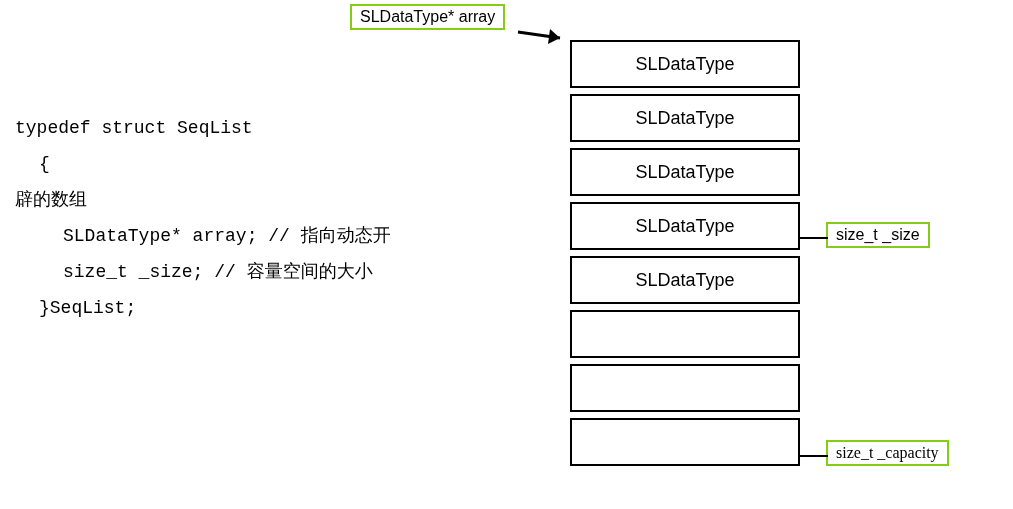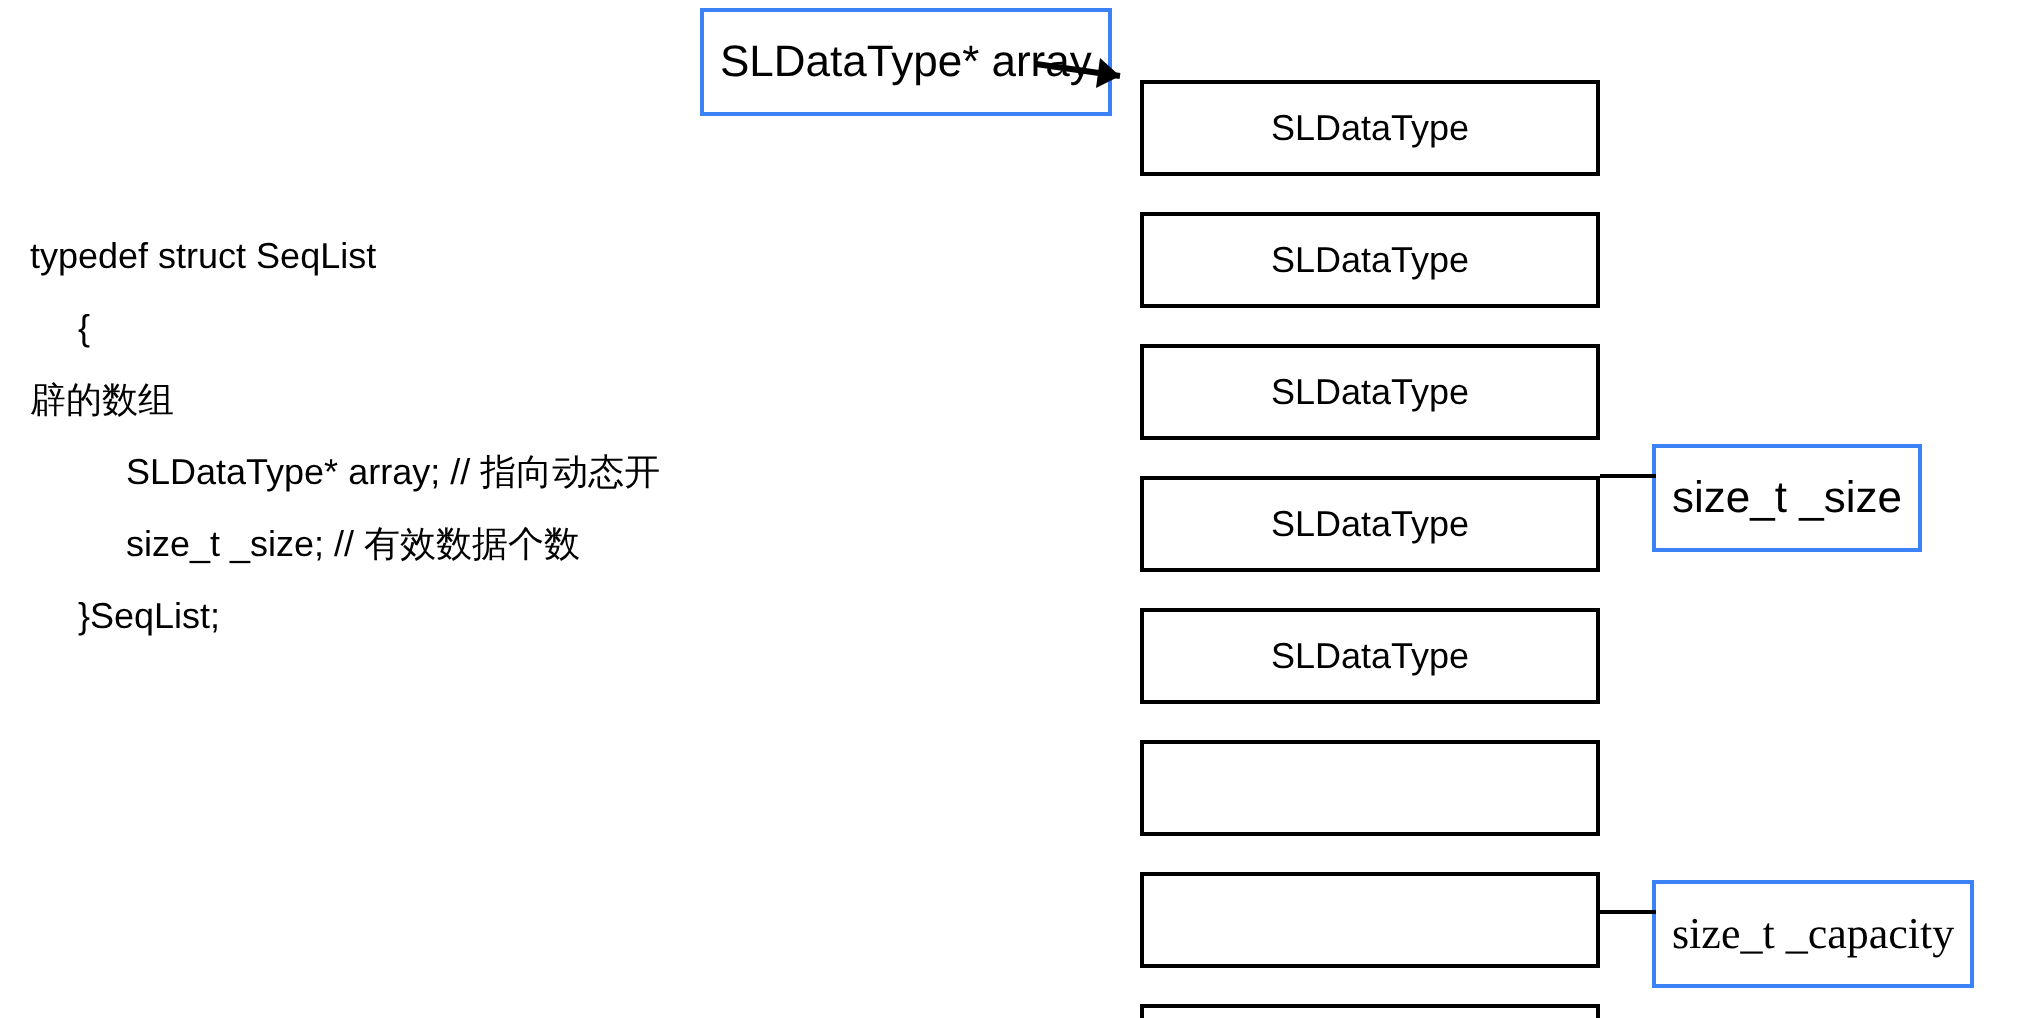--- a/index.html
+++ b/index.html
@@ -11,69 +11,69 @@
       background: #fff;
       color: #000;
     }
     .code-block {
       position: absolute;
       left: 15px;
       top: 110px;
       font-size: 18px;
       line-height: 2.0;
     }
-    .code-block .line { white-space: pre; }
+    .code-block .line { white-space: pre; font-family: Liberation Mono, monospace; }
     .indent1 { padding-left: 24px; }
     .indent2 { padding-left: 48px; }
 
     .label-box {
       position: absolute;
-      border: 2px solid #3b82f6;
-      padding: 12px 8px;
-      font-size: 22px;
+      border: 2px solid #84cc16;
+      padding: 2px 8px;
+      font-size: 16px;
       background: transparent;
     }
     .label-array { left: 350px; top: 4px; }
     .label-size  { left: 826px; top: 222px; }
     .label-cap   { left: 826px; top: 440px; font-family: Liberation Serif, serif; }
 
     .array-stack {
       position: absolute;
       left: 570px;
       top: 40px;
       width: 230px;
     }
     .cell {
       height: 48px;
       border: 2px solid #000;
       display: flex;
       align-items: center;
       justify-content: center;
       font-size: 18px;
-      margin-bottom: 18px;
+      margin-bottom: 6px;
       background: #fff;
     }
     .cell:last-child { margin-bottom: 0; }
 
     svg.overlay {
       position: absolute;
       left: 0; top: 0;
       width: 1013px; height: 509px;
       pointer-events: none;
     }
   </style>
 </head>
 <body>
 
 <div class="code-block">
   <div class="line">typedef struct SeqList</div>
   <div class="line indent1">{</div>
   <div class="line">辟的数组</div>
   <div class="line indent2">SLDataType* array; // 指向动态开</div>
-  <div class="line indent2">size_t _size; // 有效数据个数</div>
+  <div class="line indent2">size_t _size; // 容量空间的大小</div>
   <div class="line indent1">}SeqList;</div>
 </div>
 
 <div class="label-box label-array">SLDataType* array</div>
 <div class="label-box label-size">size_t _size</div>
 <div class="label-box label-cap">size_t _capacity</div>
 
 <div class="array-stack">
   <div class="cell">SLDataType</div>
   <div class="cell">SLDataType</div>

